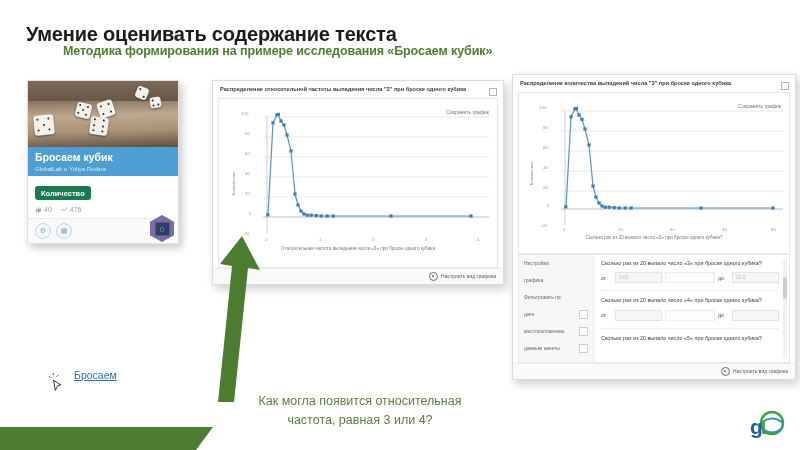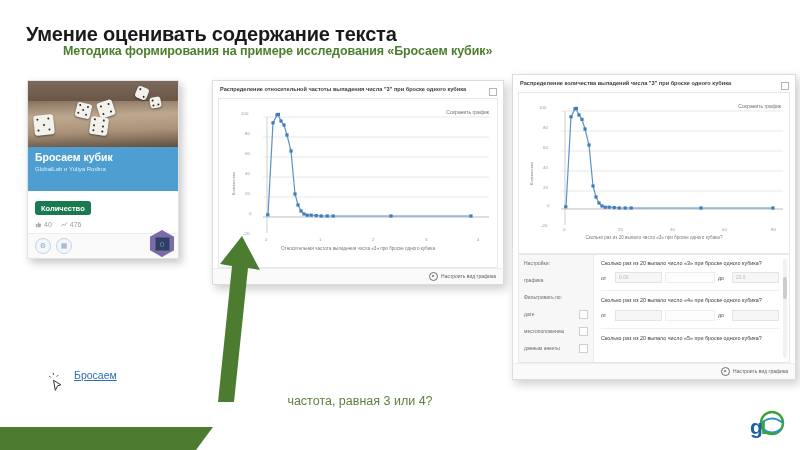--- a/index.html
+++ b/index.html
@@ -42,21 +42,21 @@
     box-shadow:0 1px 2px rgba(0,0,0,.45);
   }
   .die i{position:absolute;width:2px;height:2px;border-radius:50%;background:#2b2b2b;}
   .d1{width:20px;height:20px;left:6px;top:34px;transform:rotate(-6deg);}
   .d2{width:15px;height:15px;left:48px;top:22px;transform:rotate(14deg);}
   .d3{width:16px;height:16px;left:70px;top:20px;transform:rotate(-18deg);}
   .d4{width:18px;height:18px;left:62px;top:36px;transform:rotate(8deg);}
   .d5{width:12px;height:12px;left:108px;top:6px;transform:rotate(22deg);}
   .d6{width:11px;height:11px;left:122px;top:16px;transform:rotate(-10deg);}
   .card-band{
-    background:#4f9ed1;color:#fff;padding:5px 7px 19px 7px;
+    background:#4f9ed1;color:#fff;padding:5px 7px 4px 7px;
   }
   .card-band .cb-title{font-size:10.5px;font-weight:bold;line-height:1.1;}
   .card-band .cb-author{font-size:6px;color:#d9ecf8;margin-top:2px;}
   .card-body{padding:6px 7px 5px 7px;background:#fff;}
   .tag{
     display:inline-block;background:#197a4f;color:#fff;
     font-size:7.5px;font-weight:bold;padding:2.5px 6px;border-radius:3px;
   }
   .card-desc{
     margin-top:5px;font-size:7.2px;line-height:1.45;color:#3d3d3d;
@@ -448,20 +448,21 @@
       <span class="eye"></span>
       <span class="lbl">Настроить вид графика</span>
     </div>
   </div>
 
   <svg class="arrow" viewBox="0 0 90 175">
     <path d="M32 172 L48 172 L62 38 L74 40 L56 6 L34 34 L46 36 Z" fill="#4c7c2f"></path>
   </svg>
 
   <div class="callout">
+    <div>Как могла появится относительная</div>
     <div>частота, равная 3 или 4?</div>
   </div>
 
   <div class="greenband"></div>
 
   <div class="logo">
     <svg class="logo-mark" viewBox="0 0 38 30">
       <circle cx="22" cy="13" r="11" fill="none" stroke="#3aa33a" stroke-width="2.4"></circle>
       <path d="M11 13 Q22 4 33 13" fill="none" stroke="#2f8fd0" stroke-width="2"></path>
       <path d="M13 19 Q22 26 31 19" fill="none" stroke="#2f8fd0" stroke-width="2"></path>

